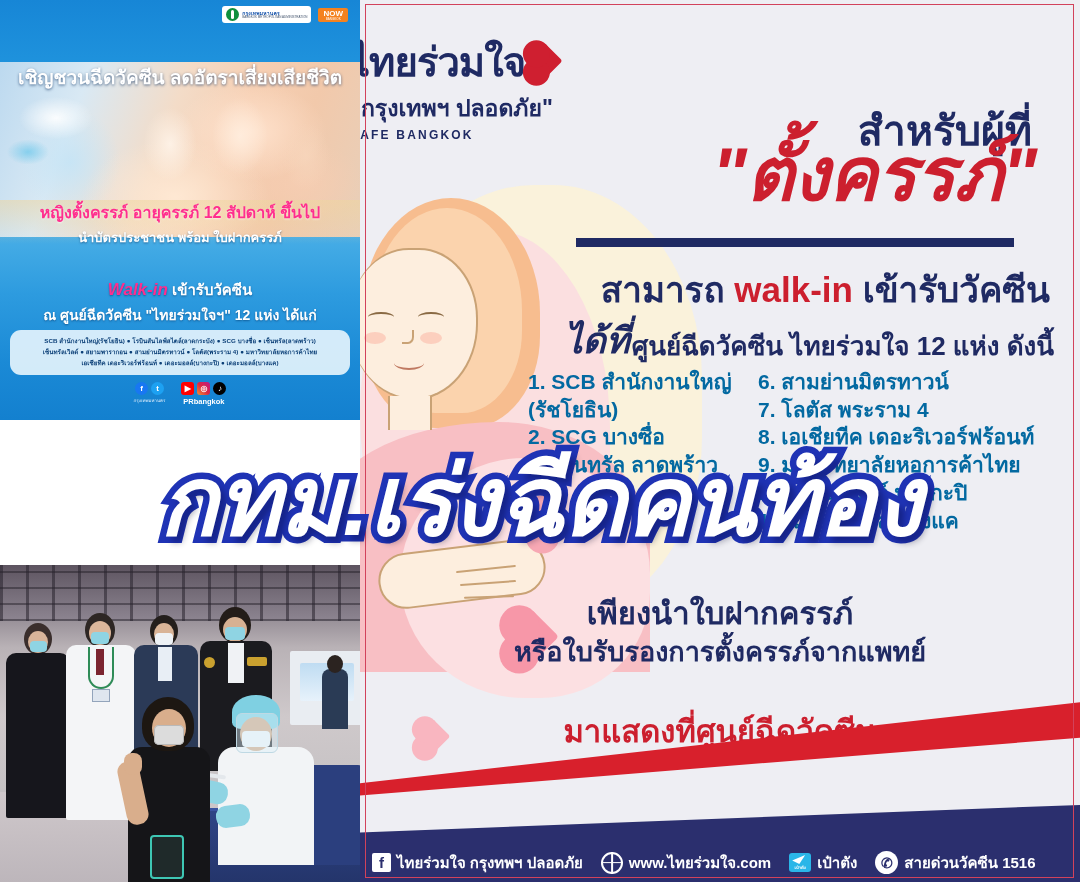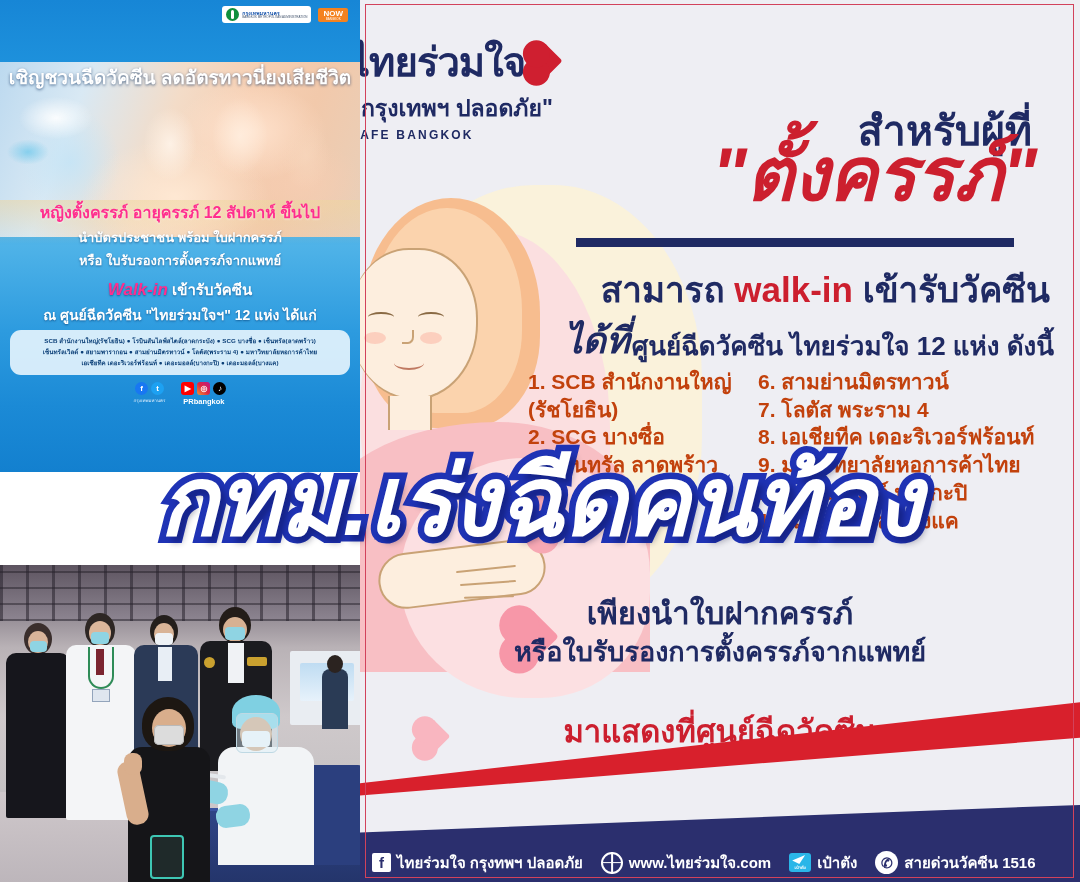--- a/index.html
+++ b/index.html
@@ -8,21 +8,21 @@
 
   #stage {
     position:relative;
     width:1080px; height:882px;
     overflow:hidden;
     background:#ffffff;
   }
 
   
   .left-poster {
-    position:absolute; left:0; top:0; width:360px; height:472px;
+    position:absolute; left:0; top:0; width:360px; height:420px;
     background:linear-gradient(180deg,#1786d6 0%, #1f93dd 16%, #2f9ee2 34%, #4fb3e8 52%, #2d9bdf 70%, #1b8ad6 86%, #1380cf 100%);
     overflow:hidden;
   }
   
   .lp-photo {
     position:absolute; left:0; top:62px; width:360px; height:175px;
     background:
       radial-gradient(ellipse 110px 70px at 250px 70px, rgba(255,226,205,.97), rgba(250,205,178,0) 70%),
       radial-gradient(ellipse 130px 80px at 175px 135px, rgba(255,233,212,.95), rgba(255,228,205,0) 72%),
       radial-gradient(ellipse 90px 60px at 300px 120px, rgba(246,205,178,.9), rgba(246,205,178,0) 70%),
@@ -355,21 +355,21 @@
   .rp-line-b .rest{
     font-size:26px; font-weight:bold; color:#1f2a63; padding-bottom:3px;
   }
 
   
   .rp-list{
     position:absolute; left:168px; top:368px; width:540px; z-index:14;
     display:grid; grid-template-columns:222px 1fr; column-gap:8px;
   }
   .rp-list .li{
-    font-size:21px; font-weight:bold; color:#c2410c; line-height:1.32;
+    font-size:21px; font-weight:bold; color:#0369a1; line-height:1.32;
     white-space:nowrap;
   }
   .rp-list .li .sub{ display:block; }
 
   
   .rp-foot1{
     position:absolute; left:0; top:588px; width:720px; text-align:center; z-index:14;
     font-size:31px; font-weight:bold; color:#1f2a63;
   }
   .rp-foot2{
@@ -462,25 +462,24 @@
           <b>กรุงเทพมหานคร</b>
           <i>BANGKOK METROPOLITAN ADMINISTRATION</i>
         </span>
       </div>
       <div class="lp-logo-now">
         <span>NOW</span>
         <small>BANGKOK</small>
       </div>
     </div>
 
-    <div class="lp-h2">เชิญชวนฉีดวัคซีน ลดอัตรทาวนี่ยงเสียชีวิต</div>
+    <div class="lp-h2">เชิญชวนฉีดวัคซีน ลดอัตราเสี่ยงเสียชีวิต</div>
 
     <div class="lp-line1">หญิงตั้งครรภ์ อายุครรภ์ 12 สัปดาห์ ขึ้นไป</div>
     <div class="lp-line2">นำบัตรประชาชน พร้อม ใบฝากครรภ์</div>
-    <div class="lp-line3">หรือ ใบรับรองการตั้งครรภ์จากแพทย์</div>
 
     <div class="lp-walk">
       <span class="pink">Walk-in</span>
       <span>เข้ารับวัคซีน</span>
     </div>
     <div class="lp-line4">ณ ศูนย์ฉีดวัคซีน "ไทยร่วมใจฯ" 12 แห่ง ได้แก่</div>
 
     <div class="lp-listbox">
       <div>SCB สำนักงานใหญ่(รัชโยธิน) ● โรบินสันไลฟ์สไตล์(ลาดกระบัง) ● SCG บางซื่อ ● เซ็นทรัล(ลาดพร้าว)</div>
       <div>เซ็นทรัลเวิลด์ ● สยามพารากอน ● สามย่านมิตรทาวน์ ● โลตัส(พระราม 4) ● มหาวิทยาลัยหอการค้าไทย</div>

